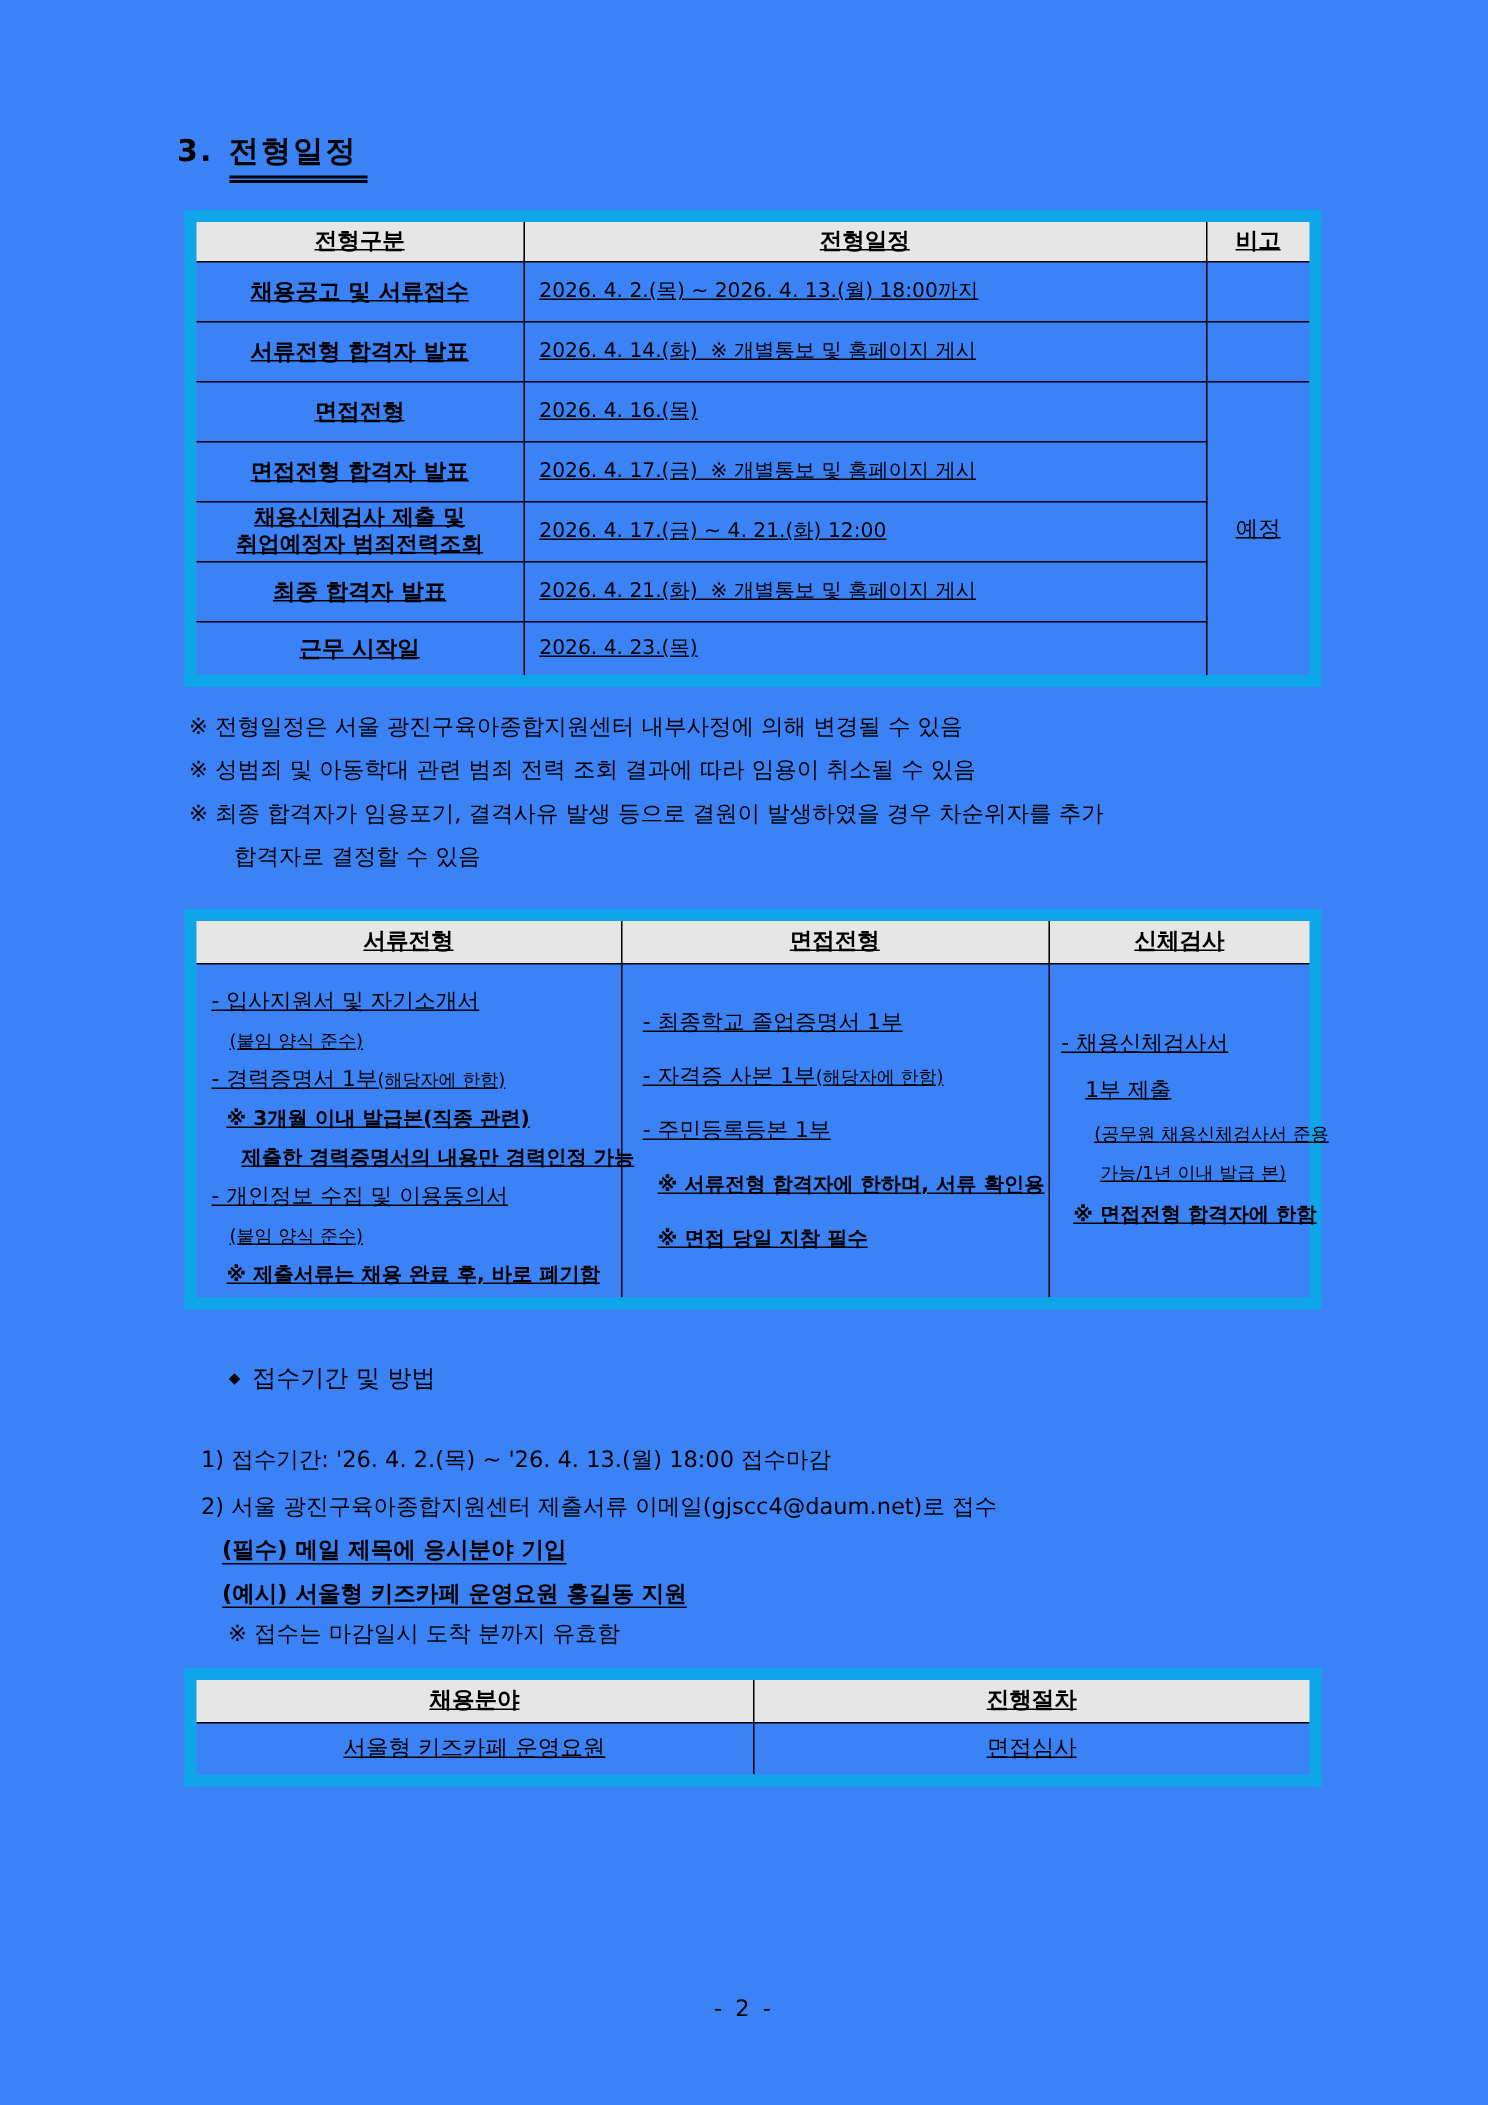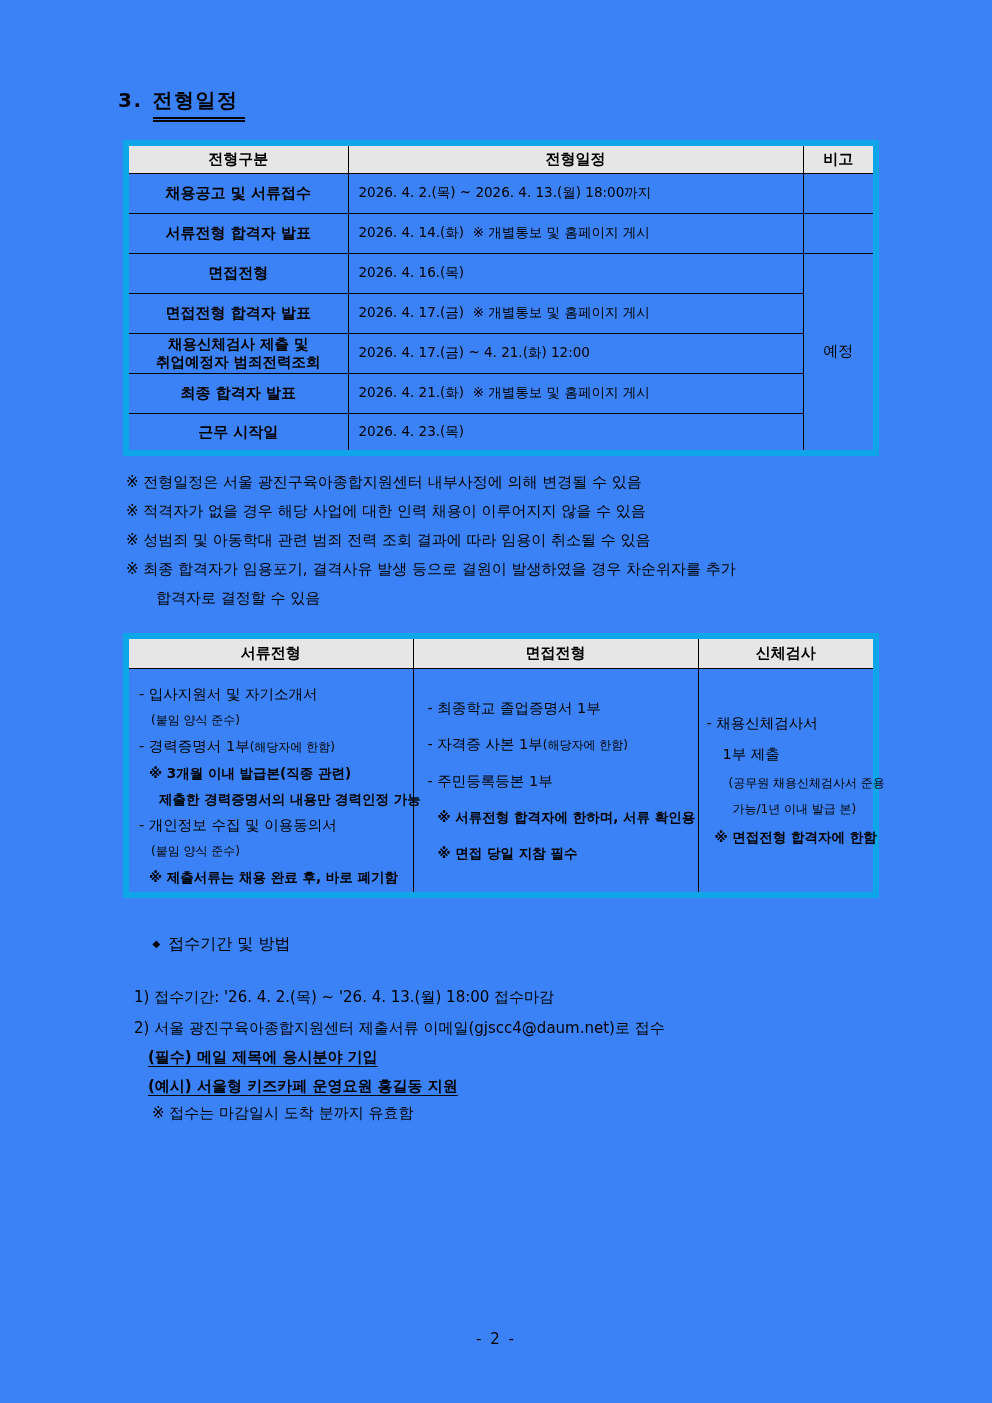--- a/index.html
+++ b/index.html
@@ -39,21 +39,21 @@
   }
 
   
   table {
     border-collapse: collapse;
     table-layout: fixed;
     width: 750px;
     margin-left: 5px;
   }
   table, th, td { border: 1px solid #000000; }
-  table { border: 6px solid #0ea5e9; }
+  table { border: 8px solid #0ea5e9; text-decoration: underline; }
   th {
     background: #e6e6e6;
     font-weight: bold;
     font-size: 15px;
     text-align: center;
     padding: 0;
   }
   td { padding: 0; font-size: 15px; }
 
   
@@ -205,21 +205,20 @@
         </tr>
         <tr>
           <td class="cat">근무 시작일</td>
           <td class="date">2026. 4. 23.(목)</td>
         </tr>
       </tbody>
     </table>
 
     <div class="notes-block">
       <div class="note-line">※ 전형일정은 서울 광진구육아종합지원센터 내부사정에 의해 변경될 수 있음</div>
-      <div class="note-line">※ 적격자가 없을 경우 해당 사업에 대한 인력 채용이 이루어지지 않을 수 있음</div>
       <div class="note-line">※ 성범죄 및 아동학대 관련 범죄 전력 조회 결과에 따라 임용이 취소될 수 있음</div>
       <div class="note-line">※ 최종 합격자가 임용포기, 결격사유 발생 등으로 결원이 발생하였을 경우 차순위자를 추가</div>
       <div class="note-line wrap">합격자로 결정할 수 있음</div>
     </div>
 
 
     <table class="documents-table">
       <colgroup>
         <col class="col-doc">
           <col class="col-int">
@@ -264,17 +263,35 @@
 
     <div class="bullet-line r-title">
       <span class="bullet-glyph">◆</span><span>접수기간 및 방법</span>
     </div>
     <div class="r-item">1) 접수기간: '26. 4. 2.(목) ~ '26. 4. 13.(월) 18:00 접수마감</div>
     <div class="r-item">2) 서울 광진구육아종합지원센터 제출서류 이메일(gjscc4@daum.net)로 접수</div>
     <div class="r-emph">(필수) 메일 제목에 응시분야 기입</div>
     <div class="r-emph">(예시) 서울형 키즈카페 운영요원 홍길동 지원</div>
     <div class="r-note">※ 접수는 마감일시 도착 분까지 유효함</div>
 
+    <table class="interview-table">
+      <colgroup>
+          <col class="col-half">
+          <col class="col-half">
+        </colgroup>
+      <thead>
+        <tr>
+          <th>채용분야</th>
+          <th>진행절차</th>
+        </tr>
+      </thead>
+      <tbody>
+        <tr>
+          <td>서울형 키즈카페 운영요원</td>
+          <td>면접심사</td>
+        </tr>
+      </tbody>
+    </table>
 
   </div>
 
   <div class="footer">- 2 -</div>
 </div>
 
 </body></html>

